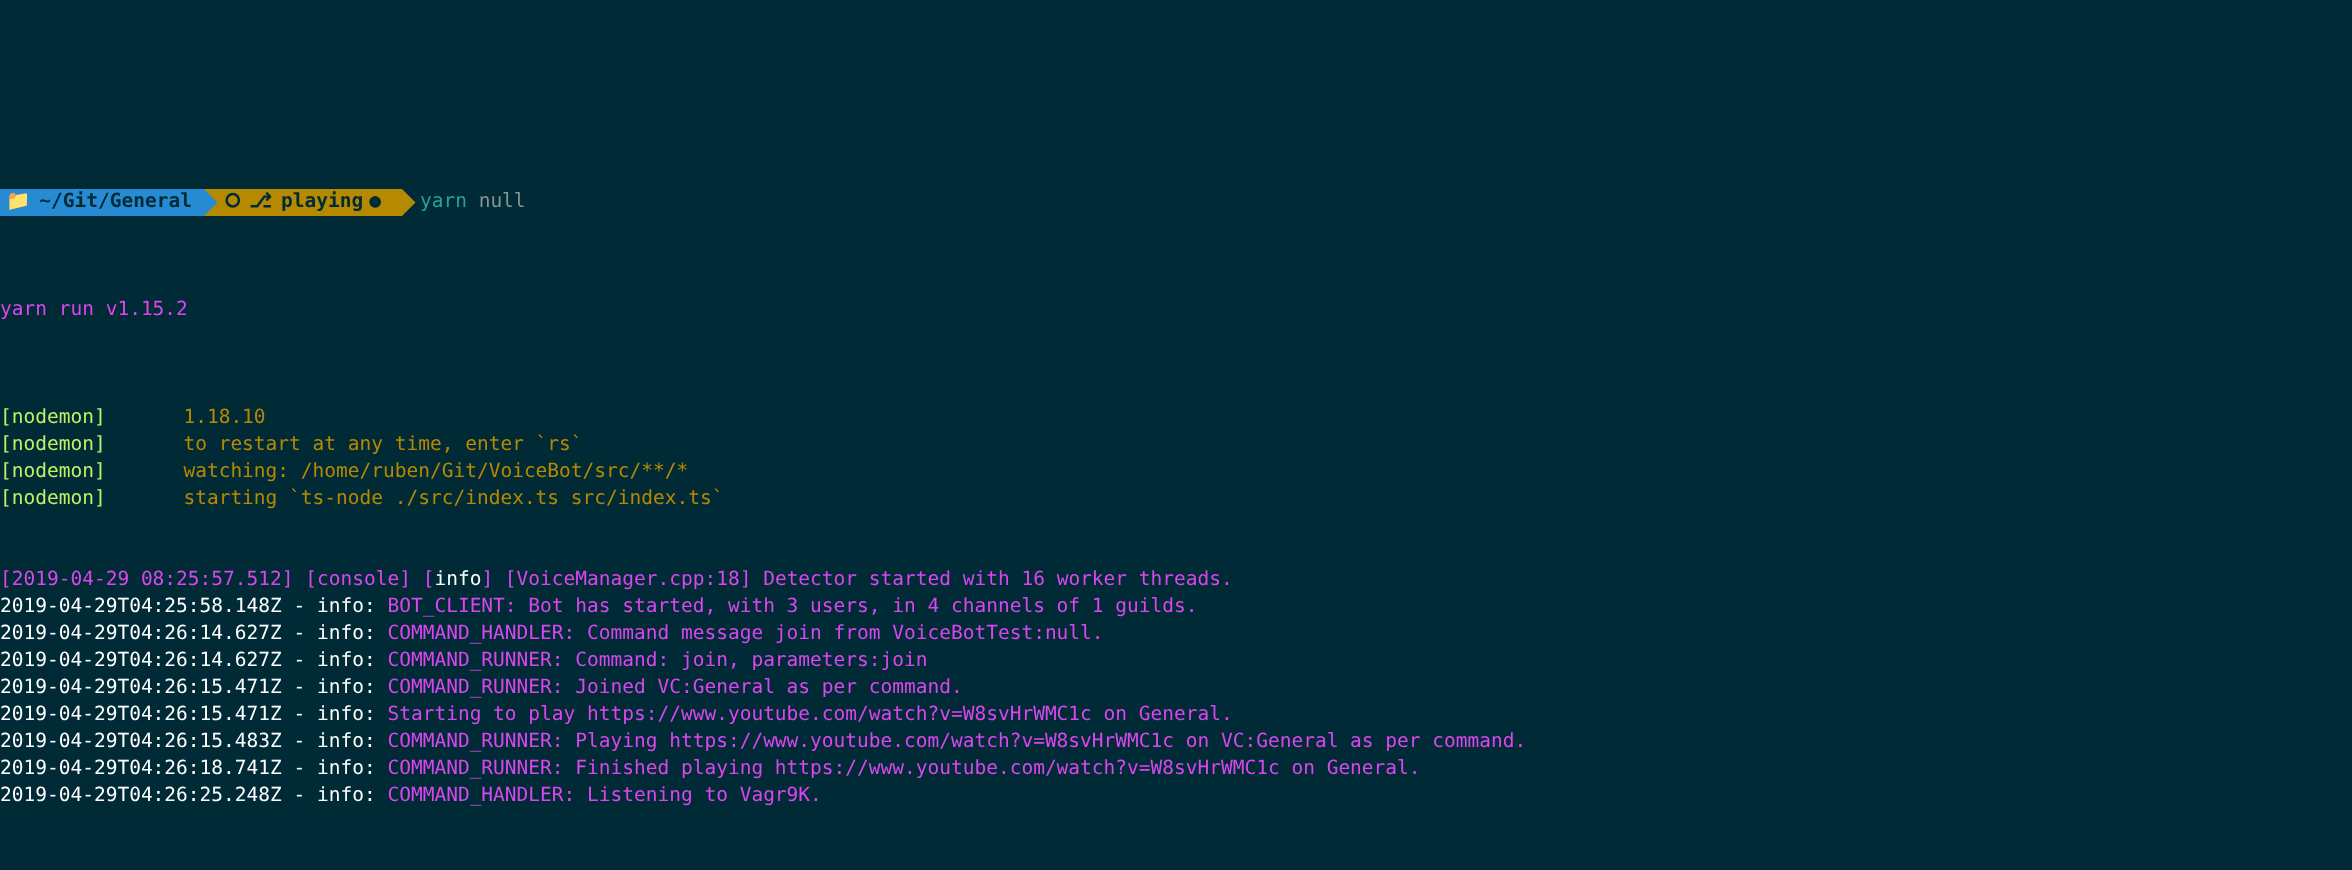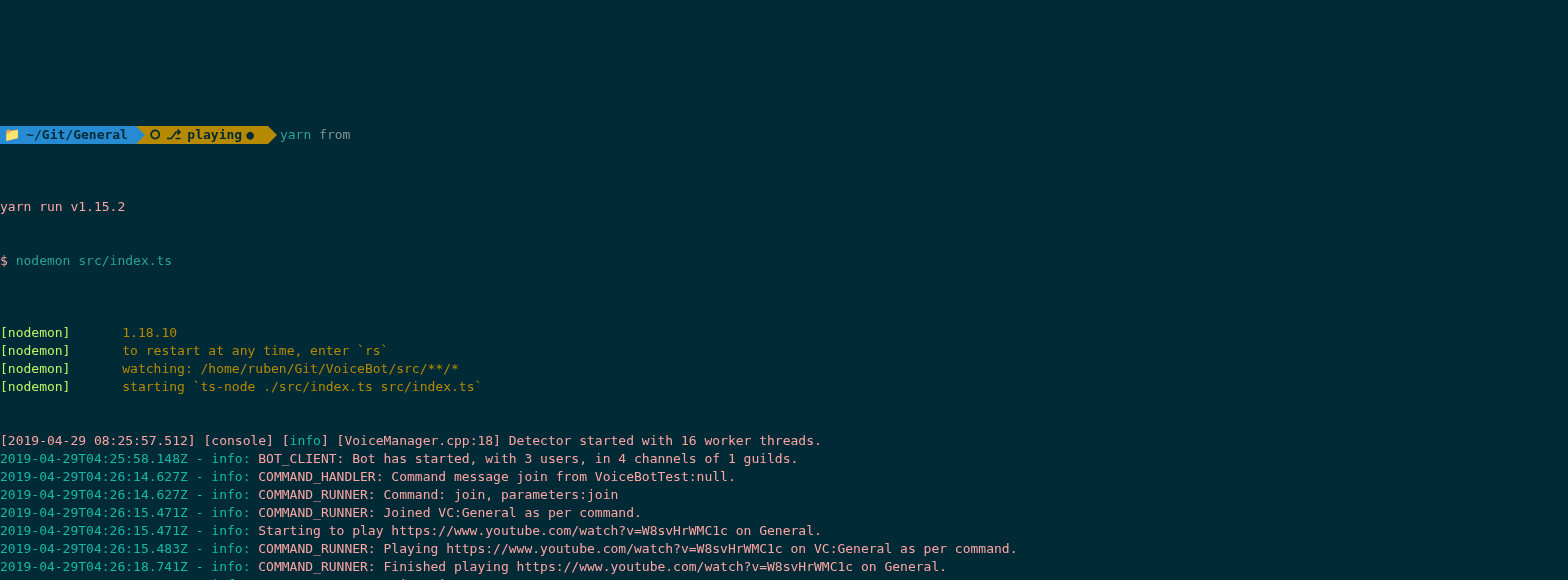--- a/index.html
+++ b/index.html
@@ -40,47 +40,46 @@
   .seg-cmd  { color: #2aa198; padding-left: 12px; font-weight: normal; }
   .seg-arg  { color: #839496; font-weight: normal; }
   .ic {
     display: inline-block;
     font-weight: bold;
     margin-right: 6px;
     color: #002b36;
   }
 
   .line { height: 18px; }
-  .c-grey   { color: #fca5a5; }
+  .c-grey   { color: #d946ef; }
   .c-orange { color: #bef264; }
   .c-yellow { color: #b58900; margin-left: 44px; }
-  .c-green  { color: #14b8a6; }
+  .c-green  { color: #ffffff; }
   .c-cyan   { color: #2aa198; margin-top: 12px; }
 
   .term { padding:0; }
 </style>
 </head>
 <body>
 
 
 
 <div class="term">
 
   <div class="prompt-line">
     <span class="seg seg-path">
       <span class="ic">📁</span><span>~/Git/General</span>
     </span>
     <span class="seg seg-git">
       <span class="ic">⭘</span><span class="ic">⎇</span><span>playing</span> <span class="ic" style="margin-left:4px">●</span>
     </span>
-    <span class="seg-cmd"><span class="c-cyan">yarn</span> <span class="seg-arg">from</span></span>
+    <span class="seg-cmd"><span class="c-cyan">yarn</span> <span class="seg-arg">null</span></span>
   </div>
 
   <div class="line c-grey">yarn run v1.15.2</div>
-  <div class="line"><span class="c-grey">$ </span><span class="c-cyan">nodemon src/index.ts</span></div>
 
   <div id="nodemon-lines"><div class="line"><span class="c-orange">[nodemon] </span><span class="c-yellow">1.18.10</span></div><div class="line"><span class="c-orange">[nodemon] </span><span class="c-yellow">to restart at any time, enter `rs`</span></div><div class="line"><span class="c-orange">[nodemon] </span><span class="c-yellow">watching: /home/ruben/Git/VoiceBot/src/**/*</span></div><div class="line"><span class="c-orange">[nodemon] </span><span class="c-yellow">starting `ts-node ./src/index.ts src/index.ts`</span></div></div>
   <div id="log-lines"><div class="line"><span class="c-grey">[2019-04-29 08:25:57.512] </span><span class="c-grey">[console] </span><span class="c-grey">[</span><span class="c-green">info</span><span class="c-grey">] </span><span class="c-grey">[VoiceManager.cpp:18] Detector started with 16 worker threads.</span></div><div class="line"><span class="c-green">2019-04-29T04:25:58.148Z - </span><span class="c-green">info: </span><span class="c-grey">BOT_CLIENT: Bot has started, with 3 users, in 4 channels of 1 guilds.</span></div><div class="line"><span class="c-green">2019-04-29T04:26:14.627Z - </span><span class="c-green">info: </span><span class="c-grey">COMMAND_HANDLER: Command message join from VoiceBotTest:null.</span></div><div class="line"><span class="c-green">2019-04-29T04:26:14.627Z - </span><span class="c-green">info: </span><span class="c-grey">COMMAND_RUNNER: Command: join, parameters:join</span></div><div class="line"><span class="c-green">2019-04-29T04:26:15.471Z - </span><span class="c-green">info: </span><span class="c-grey">COMMAND_RUNNER: Joined VC:General as per command.</span></div><div class="line"><span class="c-green">2019-04-29T04:26:15.471Z - </span><span class="c-green">info: </span><span class="c-grey">Starting to play https://www.youtube.com/watch?v=W8svHrWMC1c on General.</span></div><div class="line"><span class="c-green">2019-04-29T04:26:15.483Z - </span><span class="c-green">info: </span><span class="c-grey">COMMAND_RUNNER: Playing https://www.youtube.com/watch?v=W8svHrWMC1c on VC:General as per command.</span></div><div class="line"><span class="c-green">2019-04-29T04:26:18.741Z - </span><span class="c-green">info: </span><span class="c-grey">COMMAND_RUNNER: Finished playing https://www.youtube.com/watch?v=W8svHrWMC1c on General.</span></div><div class="line"><span class="c-green">2019-04-29T04:26:25.248Z - </span><span class="c-green">info: </span><span class="c-grey">COMMAND_HANDLER: Listening to Vagr9K.</span></div></div>
 
 </div>
 
 
 
 
 </body></html>

